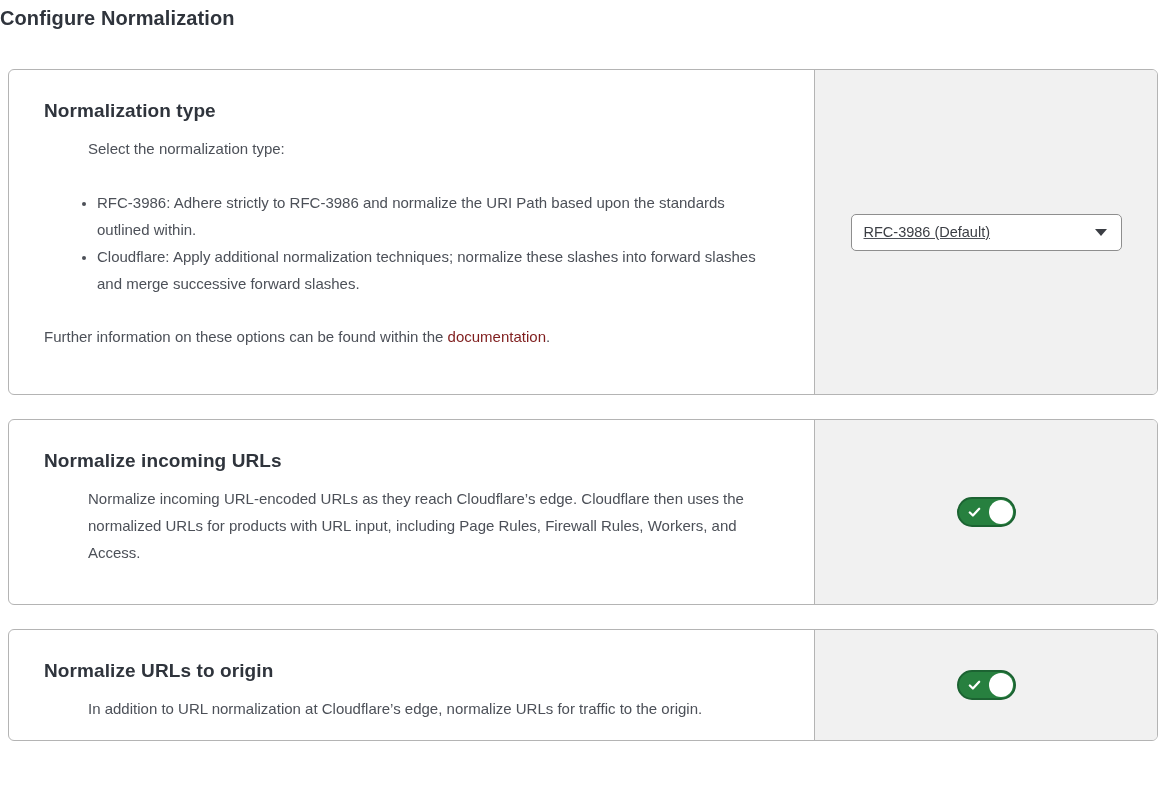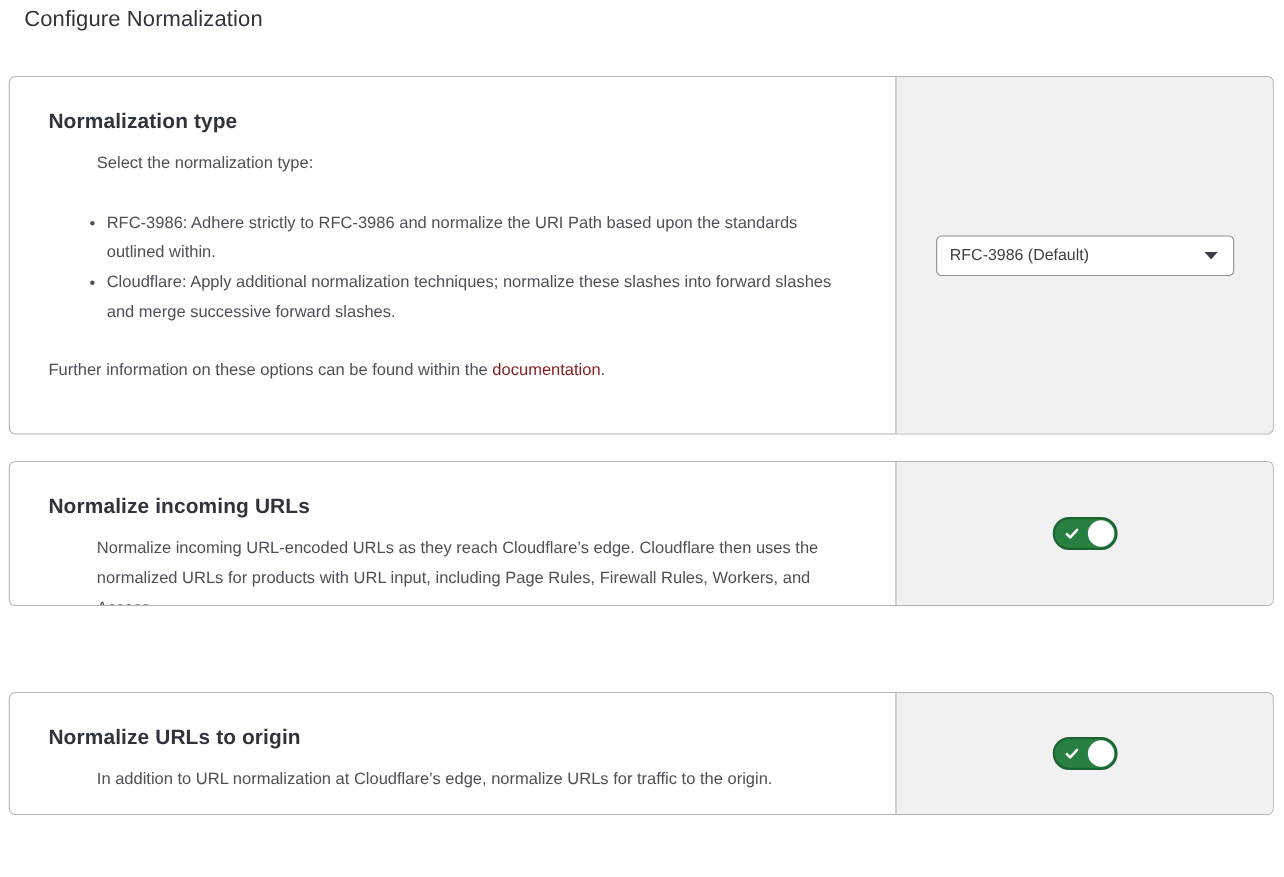--- a/index.html
+++ b/index.html
@@ -6,35 +6,35 @@
   html, body { background: #ffffff; }
   body {
     width: 1167px; height: 797px;
     font-family: "Liberation Sans", sans-serif;
     position: relative;
     color: #4c5058;
   }
   .page { position: relative; width: 1167px; height: 797px; overflow: hidden; }
 
   .page-title {
-    position: absolute; left: 22px; top: 7px;
-    font-size: 20px; font-weight: 400; color: #2f343c;
+    position: absolute; left: 0; top: 7px;
+    font-size: 20px; font-weight: 700; color: #2f343c;
     letter-spacing: 0.1px;
   }
 
   .card {
     position: absolute; left: 8px; width: 1150px;
     background: #ffffff;
     border: 1px solid #b4b4b4;
     border-radius: 6px;
     display: flex;
     overflow: hidden;
   }
   .card-1 { top: 69px; height: 326px; }
-  .card-2 { top: 419px; height: 132px; }
+  .card-2 { top: 419px; height: 186px; }
   .card-3 { top: 629px; height: 112px; }
 
   .card-main { flex: 1 1 auto; padding: 30px 40px 0 35px; }
   .card-side {
     flex: 0 0 343px; width: 343px;
     background: #f1f1f1;
     border-left: 1px solid #b4b4b4;
     display: flex; align-items: center; justify-content: center;
   }
 
@@ -60,20 +60,21 @@
   .doc-link { color: #7f1d1d; text-decoration: none; cursor: pointer; }
 
   .select-control {
     width: 271px; height: 37px;
     background: #ffffff;
     border: 1px solid #8e8e8e;
     border-radius: 5px;
     display: flex; align-items: center; justify-content: space-between;
     padding: 0 14px 0 12px;
     cursor: pointer;
+    text-decoration: underline;
   }
   .select-value { font-size: 14.5px; color: #3b3e44; }
   .caret-down {
     width: 0; height: 0;
     border-left: 6px solid transparent;
     border-right: 6px solid transparent;
     border-top: 7px solid #3b3e44;
   }
 
   .toggle {

